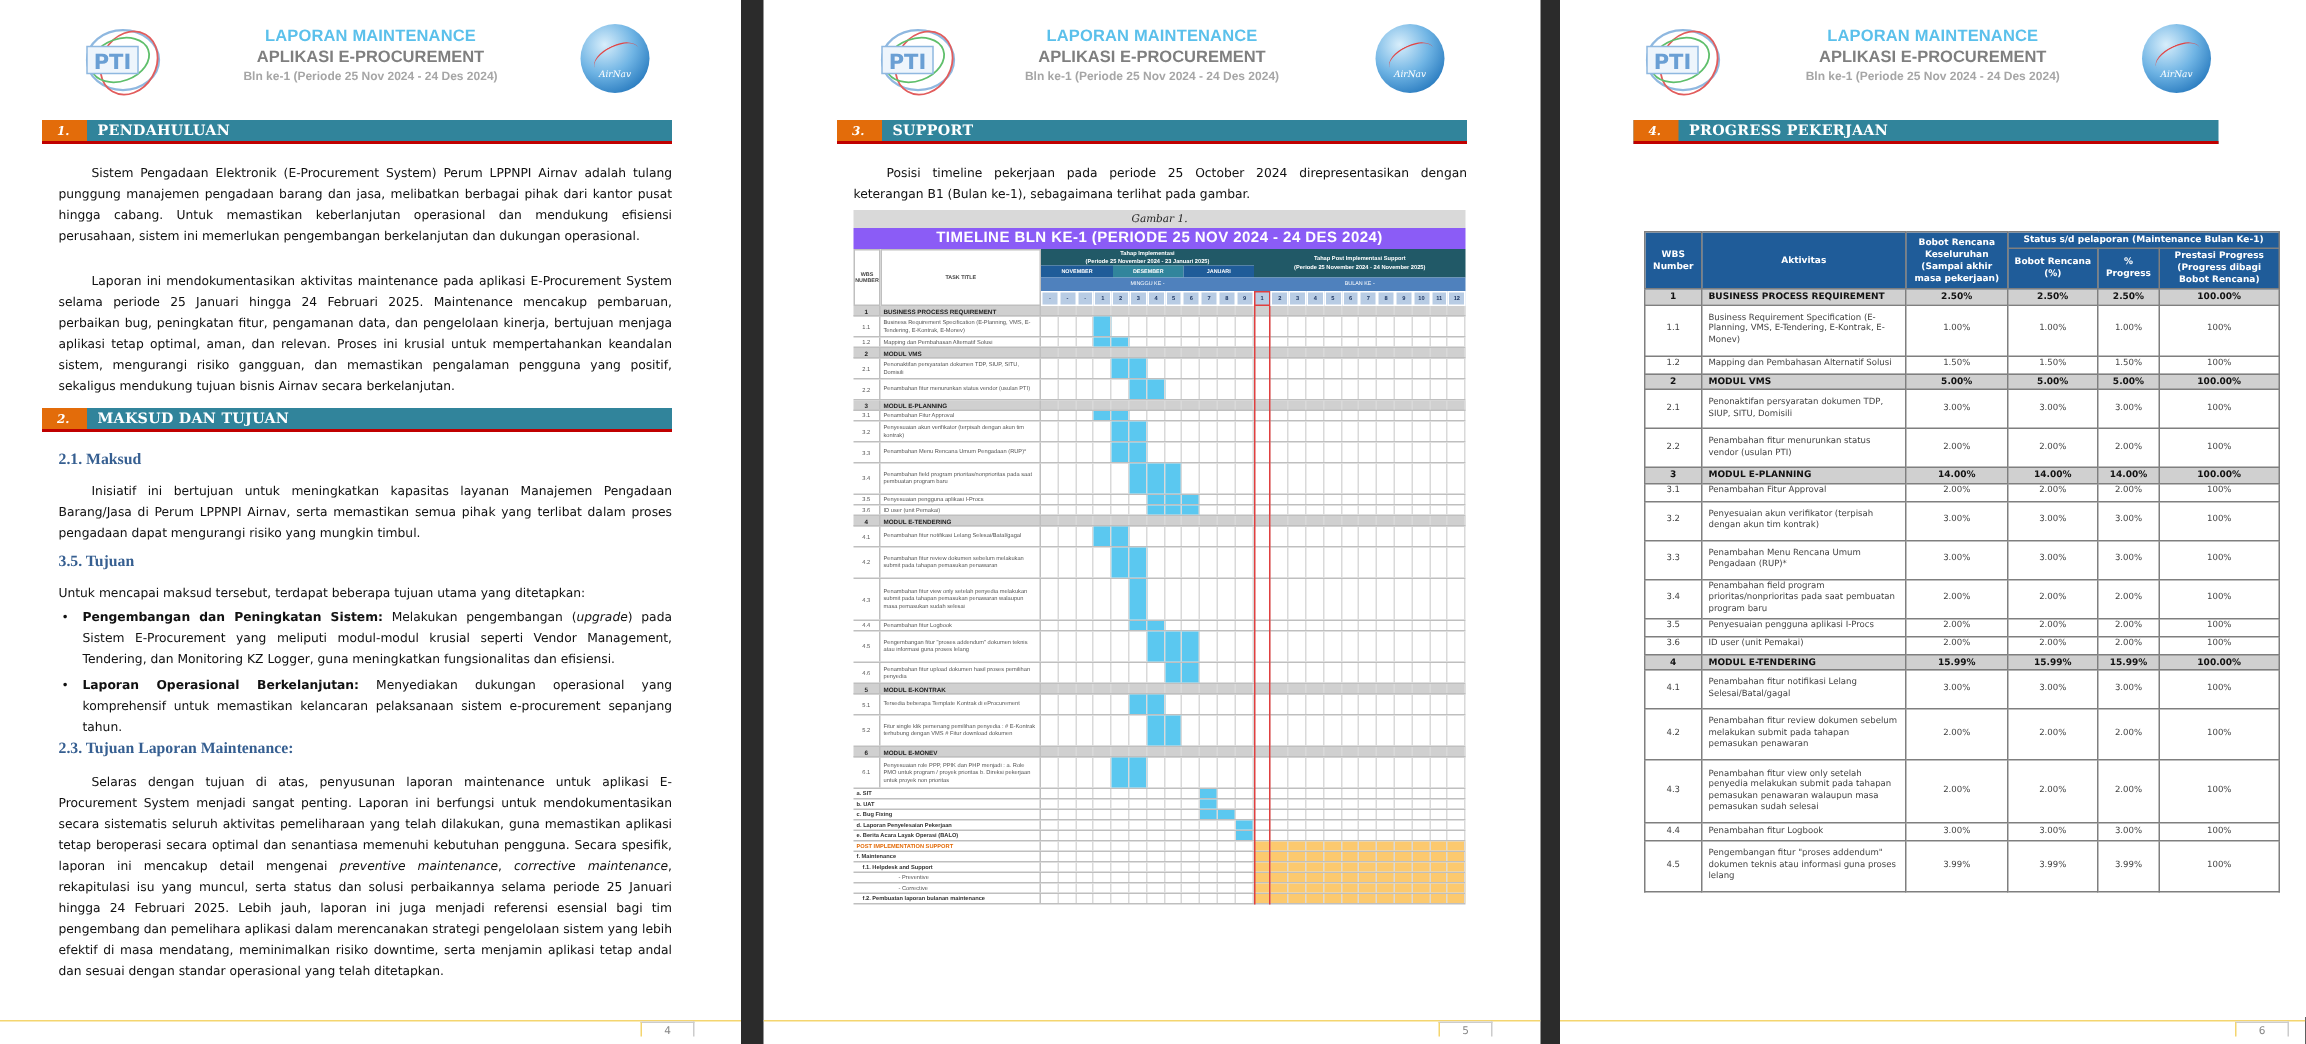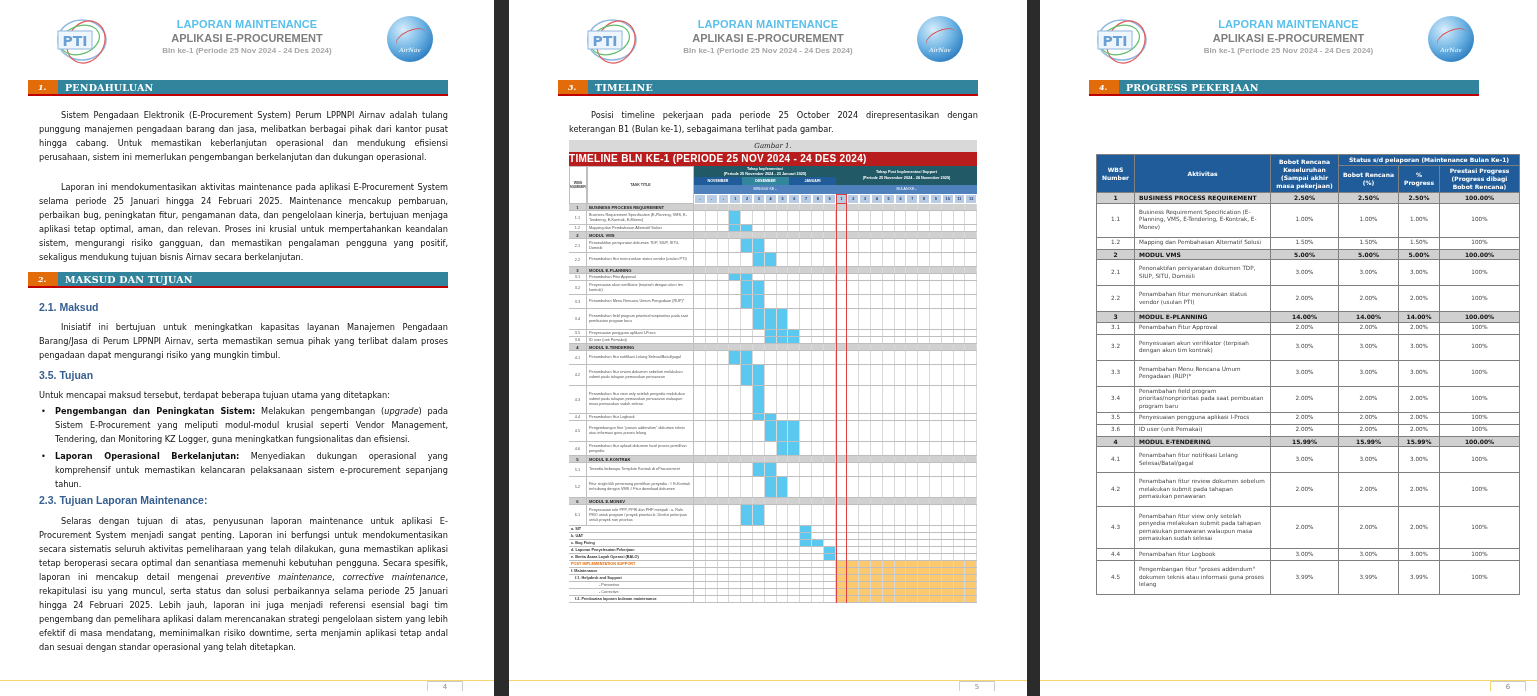--- a/index.html
+++ b/index.html
@@ -17,30 +17,30 @@
 .logo-airnav:after{content:"";position:absolute;left:8px;top:14px;width:32px;height:16px;border-top:1.5px solid #e24545;border-radius:50% 50% 0 0;transform:rotate(-25deg)}
 .hdr-text{position:absolute;left:0;right:0;top:10px;text-align:center;font-family:"Liberation Sans",sans-serif}
 .h-t1{color:#5bc0eb;font-weight:bold;font-size:11px;letter-spacing:.1px}
 .h-t2{color:#7f7f7f;font-weight:bold;font-size:11px;margin-top:2px}
 .h-t3{color:#a6a6a6;font-weight:bold;font-size:8px;margin-top:2px}
 .sec-bar{position:absolute;height:16px;background:#31849b;border-bottom:2px solid #c00000;display:flex;align-items:center}
 .sec-num{width:30px;height:100%;background:#e36c0a;color:#fff;font-family:"DejaVu Serif",serif;font-size:8px;font-style:italic;font-weight:bold;display:flex;align-items:center;padding-left:10px}
 .sec-title{color:#fff;font-family:"DejaVu Serif",serif;font-weight:bold;font-size:9.5px;padding-left:7px;letter-spacing:.2px}
 .para{position:absolute;font-family:"DejaVu Sans",sans-serif;font-size:8.2px;line-height:14px;color:#111;text-align:justify}
 .para .ind{display:inline-block;width:22px}
-.sub-h{position:absolute;font-family:Liberation Sans, sans-serif;font-weight:bold;color:#365f91;font-size:10.5px}
+.sub-h{position:absolute;font-family:Liberation Serif, serif;font-weight:bold;color:#365f91;font-size:10.5px}
 .bullets{position:absolute;font-size:8.2px;line-height:14px;color:#111;text-align:justify}
 .bullets li{list-style:none;position:relative;padding-left:16px;margin-bottom:3px}
 .bullets li:before{content:"•";position:absolute;left:2px;top:0}
 .footer-line{position:absolute;bottom:15px;height:1px;background:#f4d56f}
 .footer-tab{position:absolute;bottom:5px;width:36px;height:10px;border-top:1px solid #ccc;border-left:1px solid #f4d56f;border-right:1px solid #ccc;background:#fff;text-align:center;font-size:7px;color:#888;line-height:11px}
 
 .fig{position:absolute;left:60px;top:140px;width:408px;height:450px;background:#fff;font-family:"Liberation Sans",sans-serif}
 .fig-cap{height:12px;background:#d9d9d9;text-align:center;font-family:"DejaVu Serif",serif;font-style:italic;font-size:7px;line-height:12px;color:#222}
-.fig-title{height:14px;background:#b91c1c;color:#fff;text-align:left;font-weight:bold;font-size:10px;line-height:14px;letter-spacing:.3px}
+.fig-title{height:14px;background:#8b5cf6;color:#fff;text-align:center;font-weight:bold;font-size:10px;line-height:14px;letter-spacing:.3px}
 .g-head{position:relative;height:38px}
 .gh-wbs,.gh-task{position:absolute;top:0;height:38px;background:#fff;border:1px solid #bfbfbf;font-size:3.6px;font-weight:bold;color:#444;display:flex;align-items:center;justify-content:center;text-align:center}
 .gh-wbs{left:0;width:18px}
 .gh-task{left:18px;width:107px}
 .gh-impl{position:absolute;left:125px;top:0;width:142px;height:11px;background:#215967;color:#fff;font-size:3.8px;font-weight:bold;text-align:center;line-height:5px;padding-top:1px}
 .gh-post{position:absolute;left:267px;top:0;width:141px;height:19px;background:#215967;color:#fff;font-size:3.8px;font-weight:bold;text-align:center;line-height:6px;padding-top:3px}
 .gh-month{position:absolute;top:11px;height:8px;color:#fff;font-size:3.6px;font-weight:bold;text-align:center;line-height:8px}
 .gh-minggu{position:absolute;left:125px;top:19px;width:142px;height:9px;background:#4f81bd;color:#fff;font-size:3.6px;text-align:center;line-height:9px}
 .gh-bulan{position:absolute;left:267px;top:19px;width:141px;height:9px;background:#4f81bd;color:#fff;font-size:3.6px;text-align:center;line-height:9px}
 .gh-cols{position:absolute;left:125px;top:28px;right:0;height:10px;display:flex}
@@ -129,21 +129,21 @@
       <div class="h-t2">APLIKASI E-PROCUREMENT</div>
       <div class="h-t3">Bln ke-1 (Periode 25 Nov 2024 - 24 Des 2024)</div>
     </div>
     <div class="logo-airnav" style="left:408px">
         <span>AirNav</span>
       </div>
   </div>
 
   <div class="sec-bar" style="left:49px;top:80px;width:420px">
     <div class="sec-num">3.</div>
-    <div class="sec-title">TIMELINE</div>
+    <div class="sec-title">SUPPORT</div>
   </div>
   <p class="para" style="left:60px;top:108px;width:409px"><span class="ind"></span><span>Posisi timeline pekerjaan pada periode 25 October 2024 direpresentasikan dengan keterangan B1 (Bulan ke-1), sebagaimana terlihat pada gambar.</span></p>
 
   <div class="fig">
     <div class="fig-cap">Gambar 1.</div>
     <div class="fig-title">TIMELINE BLN KE-1 (PERIODE 25 NOV 2024 - 24 DES 2024)</div>
     <div class="g-head">
       <div class="gh-wbs">WBS NUMBER</div>
       <div class="gh-task">TASK TITLE</div>
       <div class="gh-impl">

